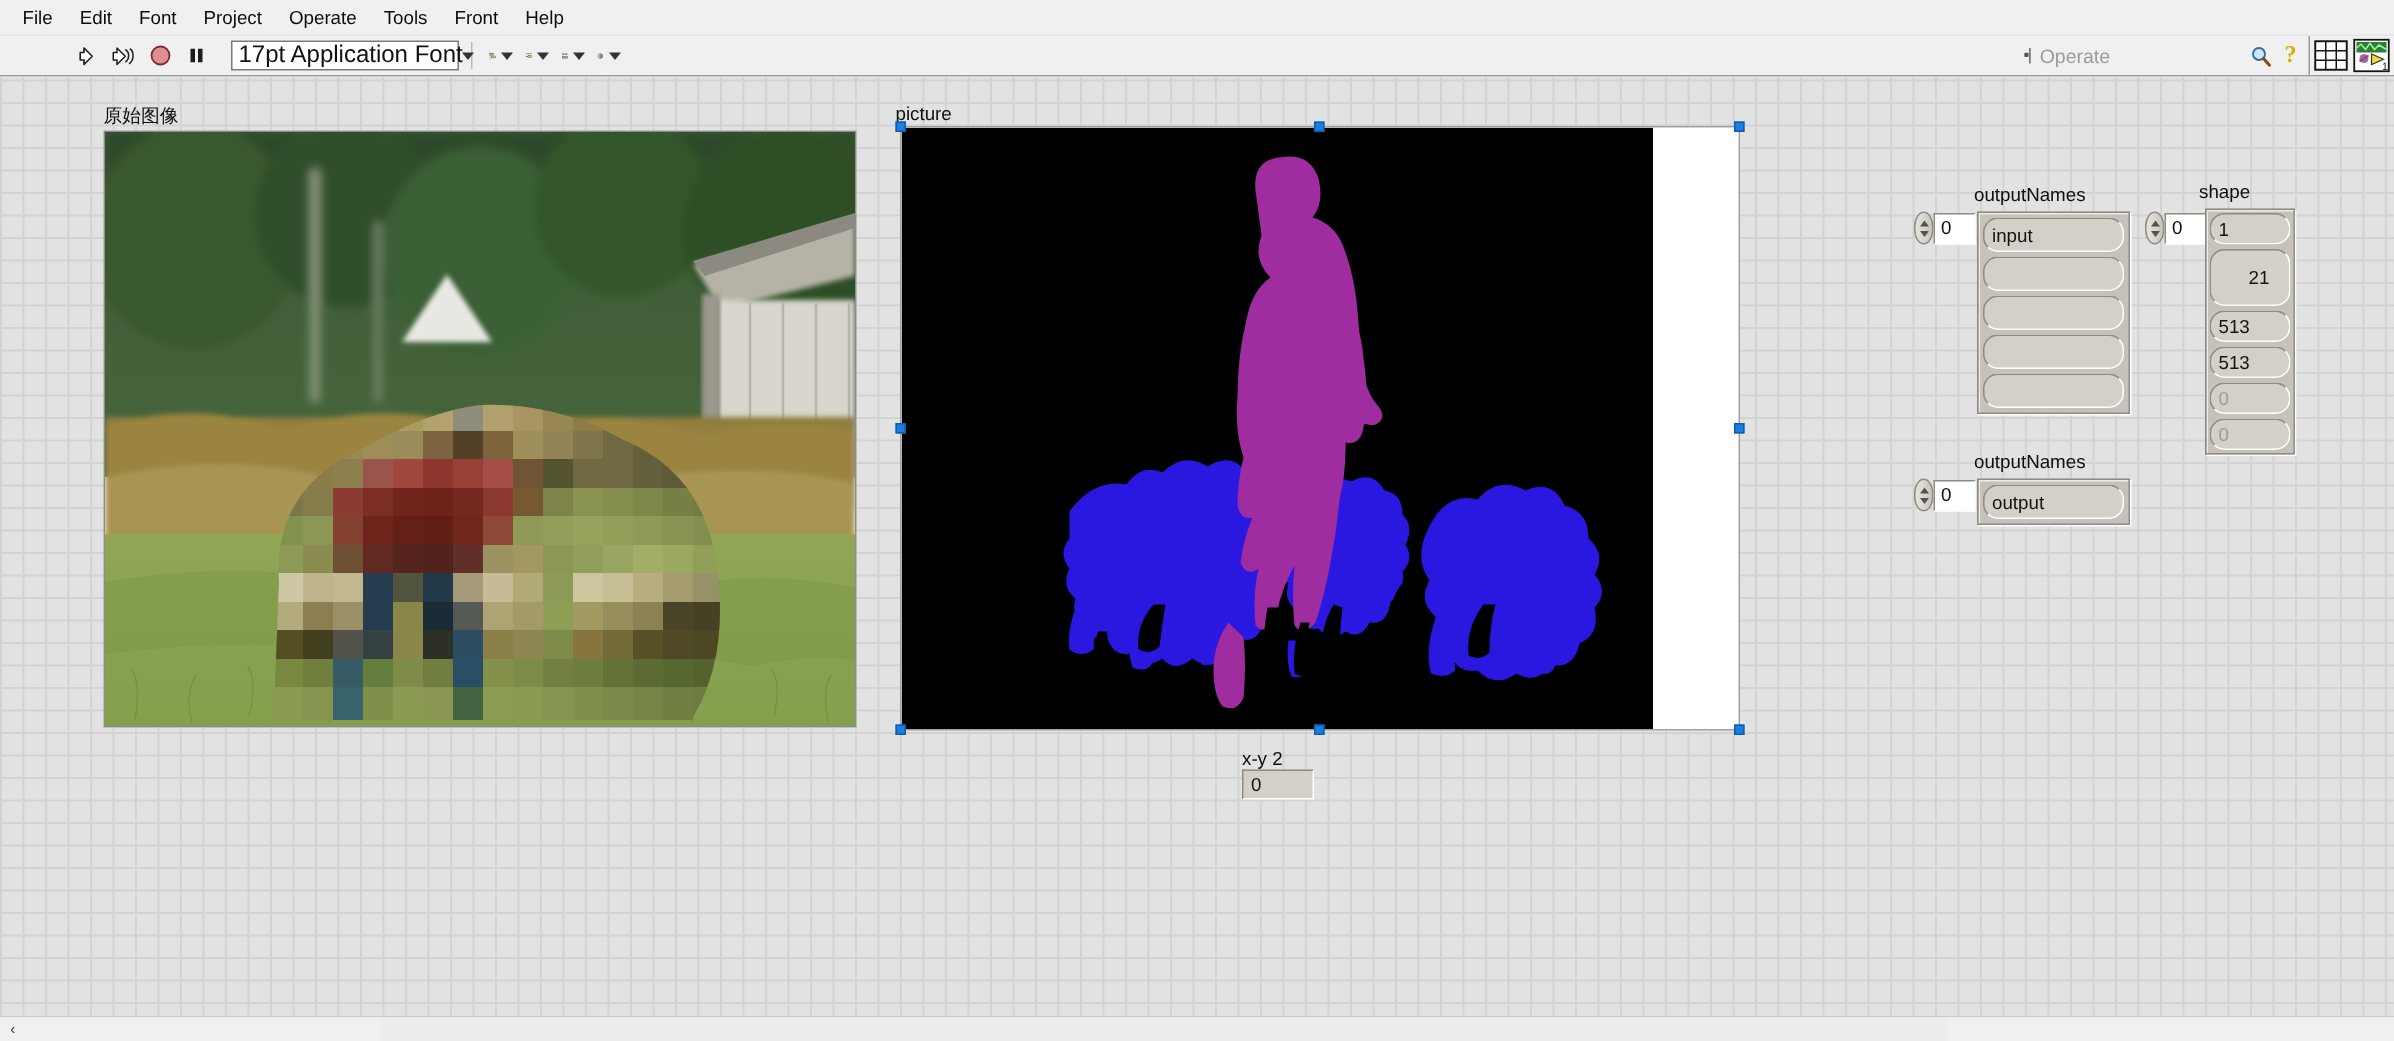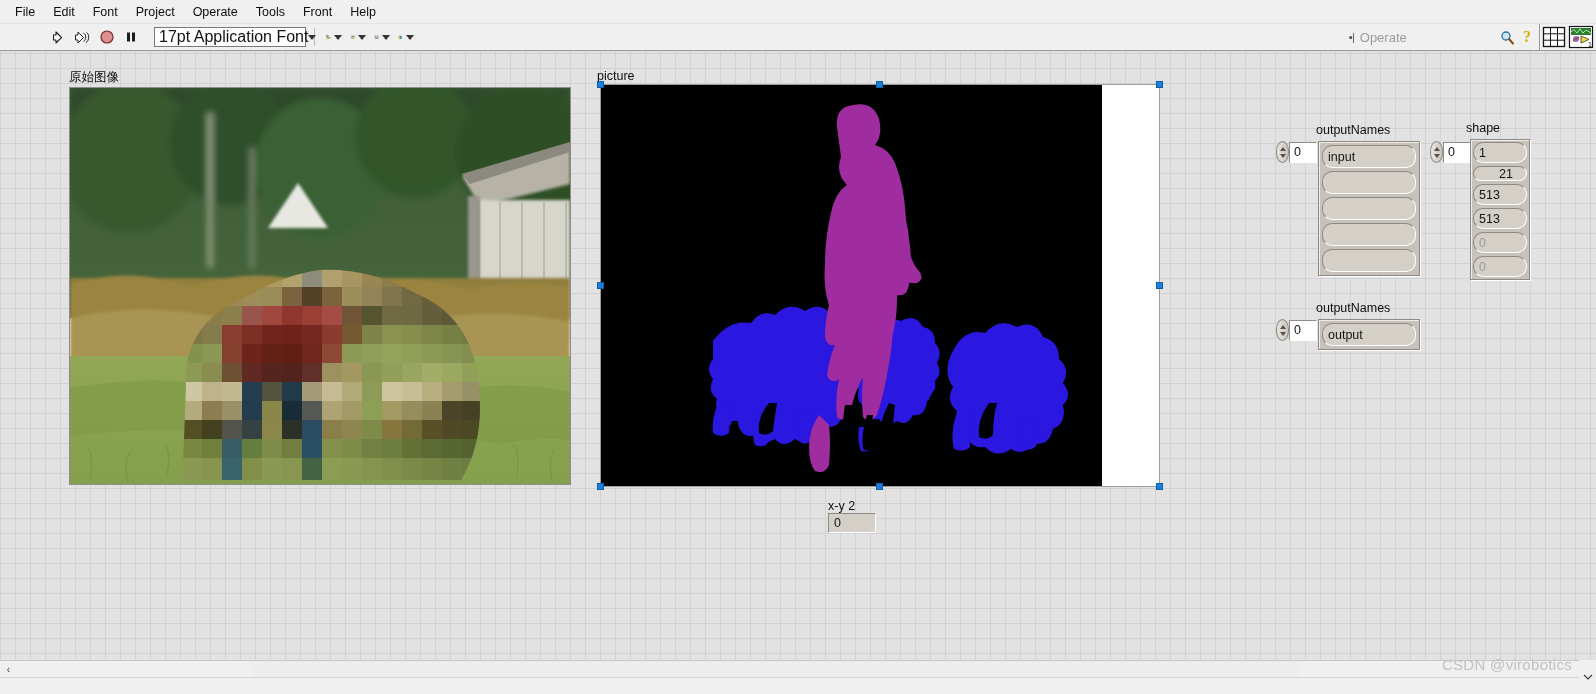--- a/index.html
+++ b/index.html
@@ -825,21 +825,21 @@
       <div class="ctrl-label" style="left:1466px; top:70px;">shape</div>
       <div class="index-group" style="left:1430px; top:90px;">
         <div class="spinner">
           <div class="spin-up"></div>
           <div class="spin-dn"></div>
         </div>
         <div class="index-val">0</div>
       </div>
       <div class="arr-frame" style="left:1470px; top:88px; width:60px; padding:2px; gap:3px;">
         <div class="lv-string" style="height:21px;">1</div>
-        <div class="lv-string" style="height:15px;padding-left:25px;">21</div>
+        <div class="lv-string" style="height:38px;padding-left:25px;">21</div>
         <div class="lv-string" style="height:21px;">513</div>
         <div class="lv-string" style="height:21px;">513</div>
         <div class="lv-string dim" style="height:21px;">0</div>
         <div class="lv-string dim" style="height:21px;">0</div>
       </div>
 
       <div class="ctrl-label" style="left:1316px; top:250px;text-align:center;">outputNames</div>
       <div class="index-group" style="left:1276px; top:268px;">
         <div class="spinner">
           <div class="spin-up"></div>
@@ -854,22 +854,14 @@
     </div>
   </div>
 
   <div class="hscroll">
     <div class="hs-arrow">‹</div>
     <div class="hs-track">
       <div class="hs-thumb2"></div>
     </div>
   </div>
 
-  <div class="statusbar">
-    <div class="watermark">CSDN @virobotics</div>
-    <div class="vscroll-btn">
-      <svg width="10" height="8" viewBox="0 0 10 8">
-          <path d="M1 2 L5 6 L9 2" stroke="#3b3b3b" stroke-width="1.2" fill="none"></path>
-        </svg>
-    </div>
-  </div>
 
 </div>
 
 </body></html>

